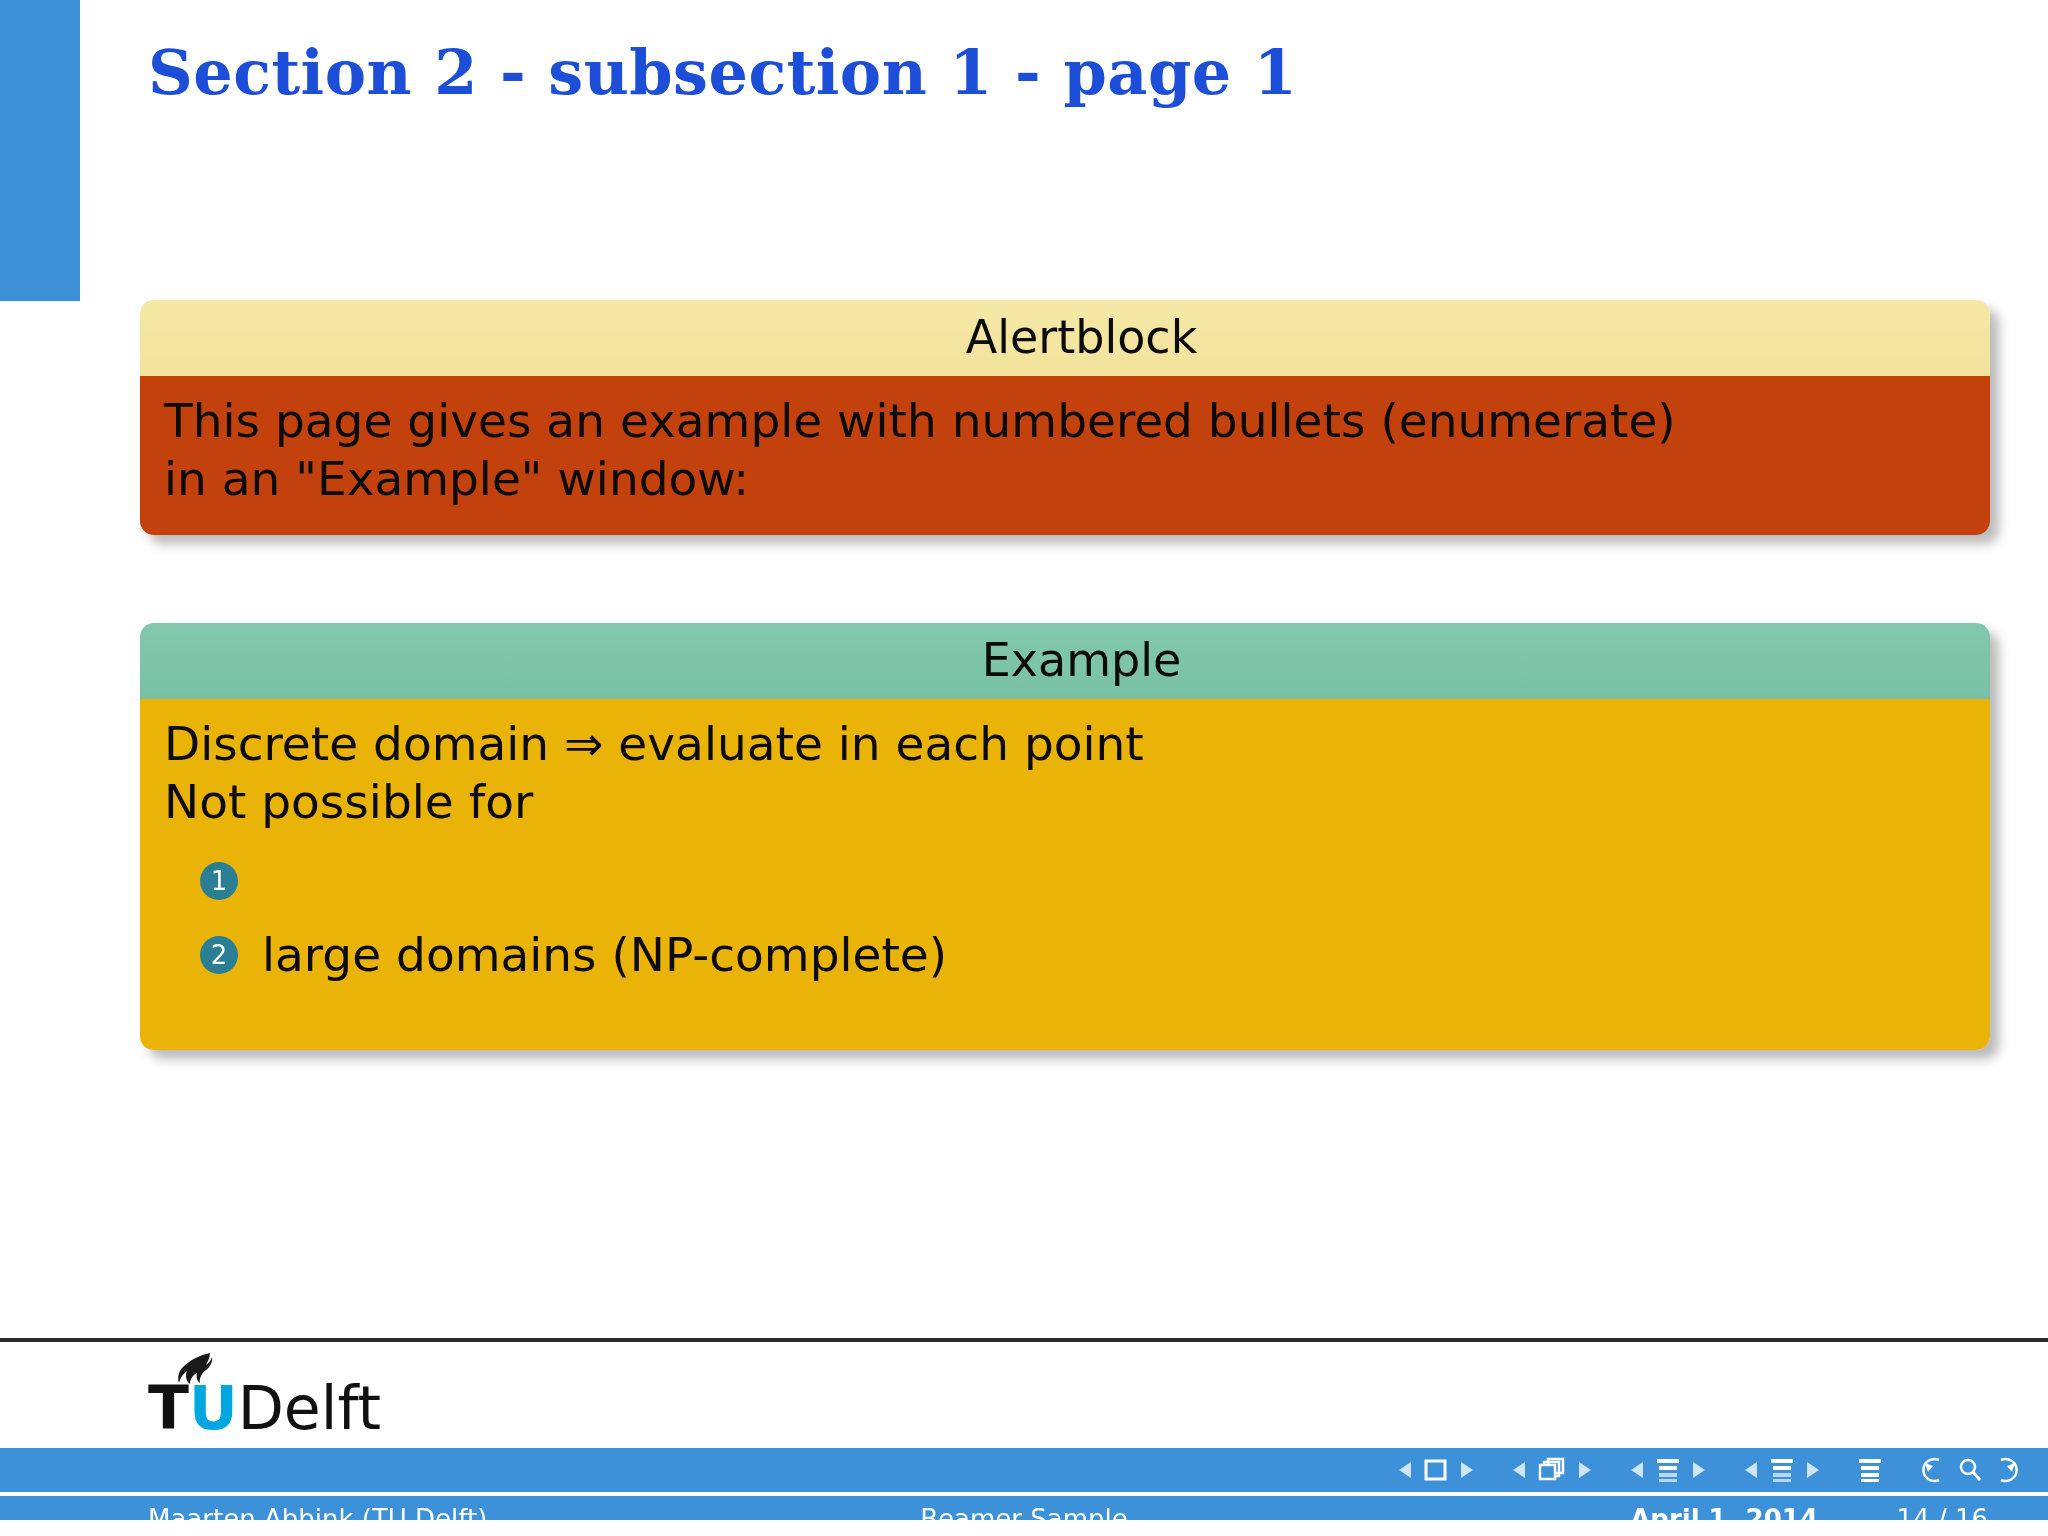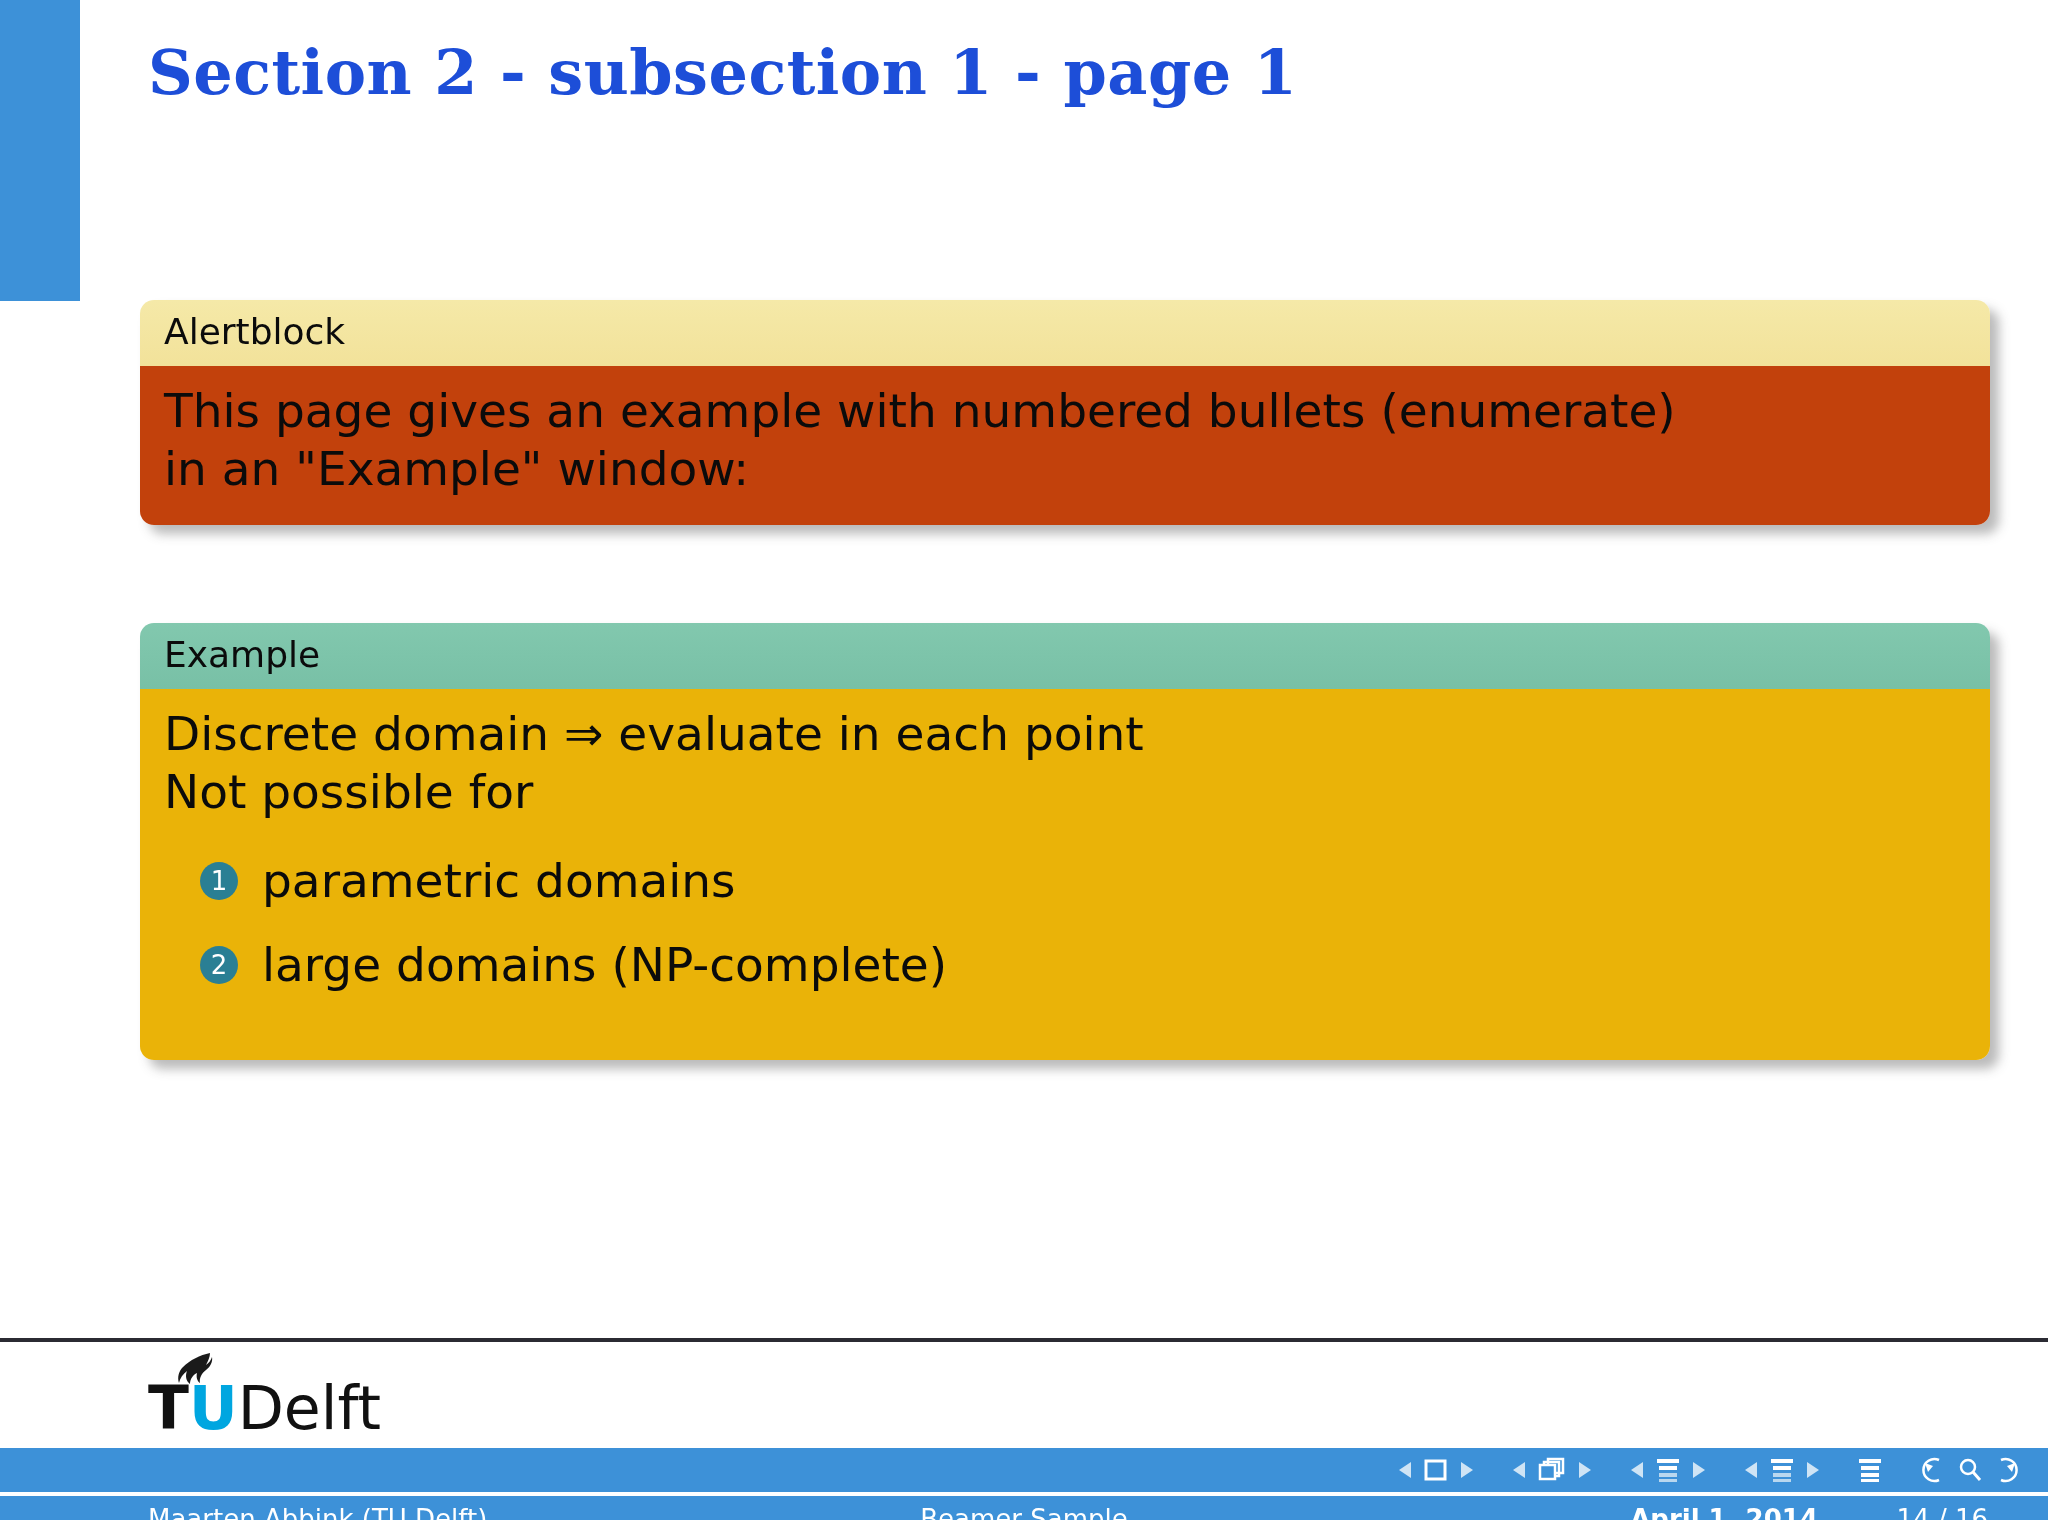--- a/index.html
+++ b/index.html
@@ -41,24 +41,25 @@
   
   .beamer-block {
     position: absolute;
     left: 140px;
     width: 1850px;
     border-radius: 14px;
     box-shadow: 9px 9px 11px rgba(60, 60, 60, 0.35);
     overflow: hidden;
   }
   .block-title {
-    font-size: 36px;
+    font-size: 46px;
     color: #0b0b0b;
-    padding: 14px 0 16px 24px;
+    padding: 14px 0 16px 33px;
     line-height: 1.0;
+    text-align: center;
   }
   .block-body {
     font-size: 47px;
     color: #0b0b0b;
     padding: 16px 28px 26px 24px;
     line-height: 1.24;
   }
   .block-body .line { white-space: nowrap; }
 
   
@@ -194,21 +195,20 @@
 </div>
 
 <div class="beamer-block" id="example-block">
   <div class="block-title">Example</div>
   <div class="block-body">
     <div class="line">Discrete domain ⇒ evaluate in each point</div>
     <div class="line">Not possible for</div>
     <ul class="enum-list">
       <li class="enum-item">
         <span class="enum-marker">1</span>
-        <span class="enum-text">parametric domains</span>
       </li>
       <li class="enum-item">
         <span class="enum-marker">2</span>
         <span class="enum-text">large domains (NP-complete)</span>
       </li>
     </ul>
   </div>
 </div>
 
 <div id="footer-rule"></div>

